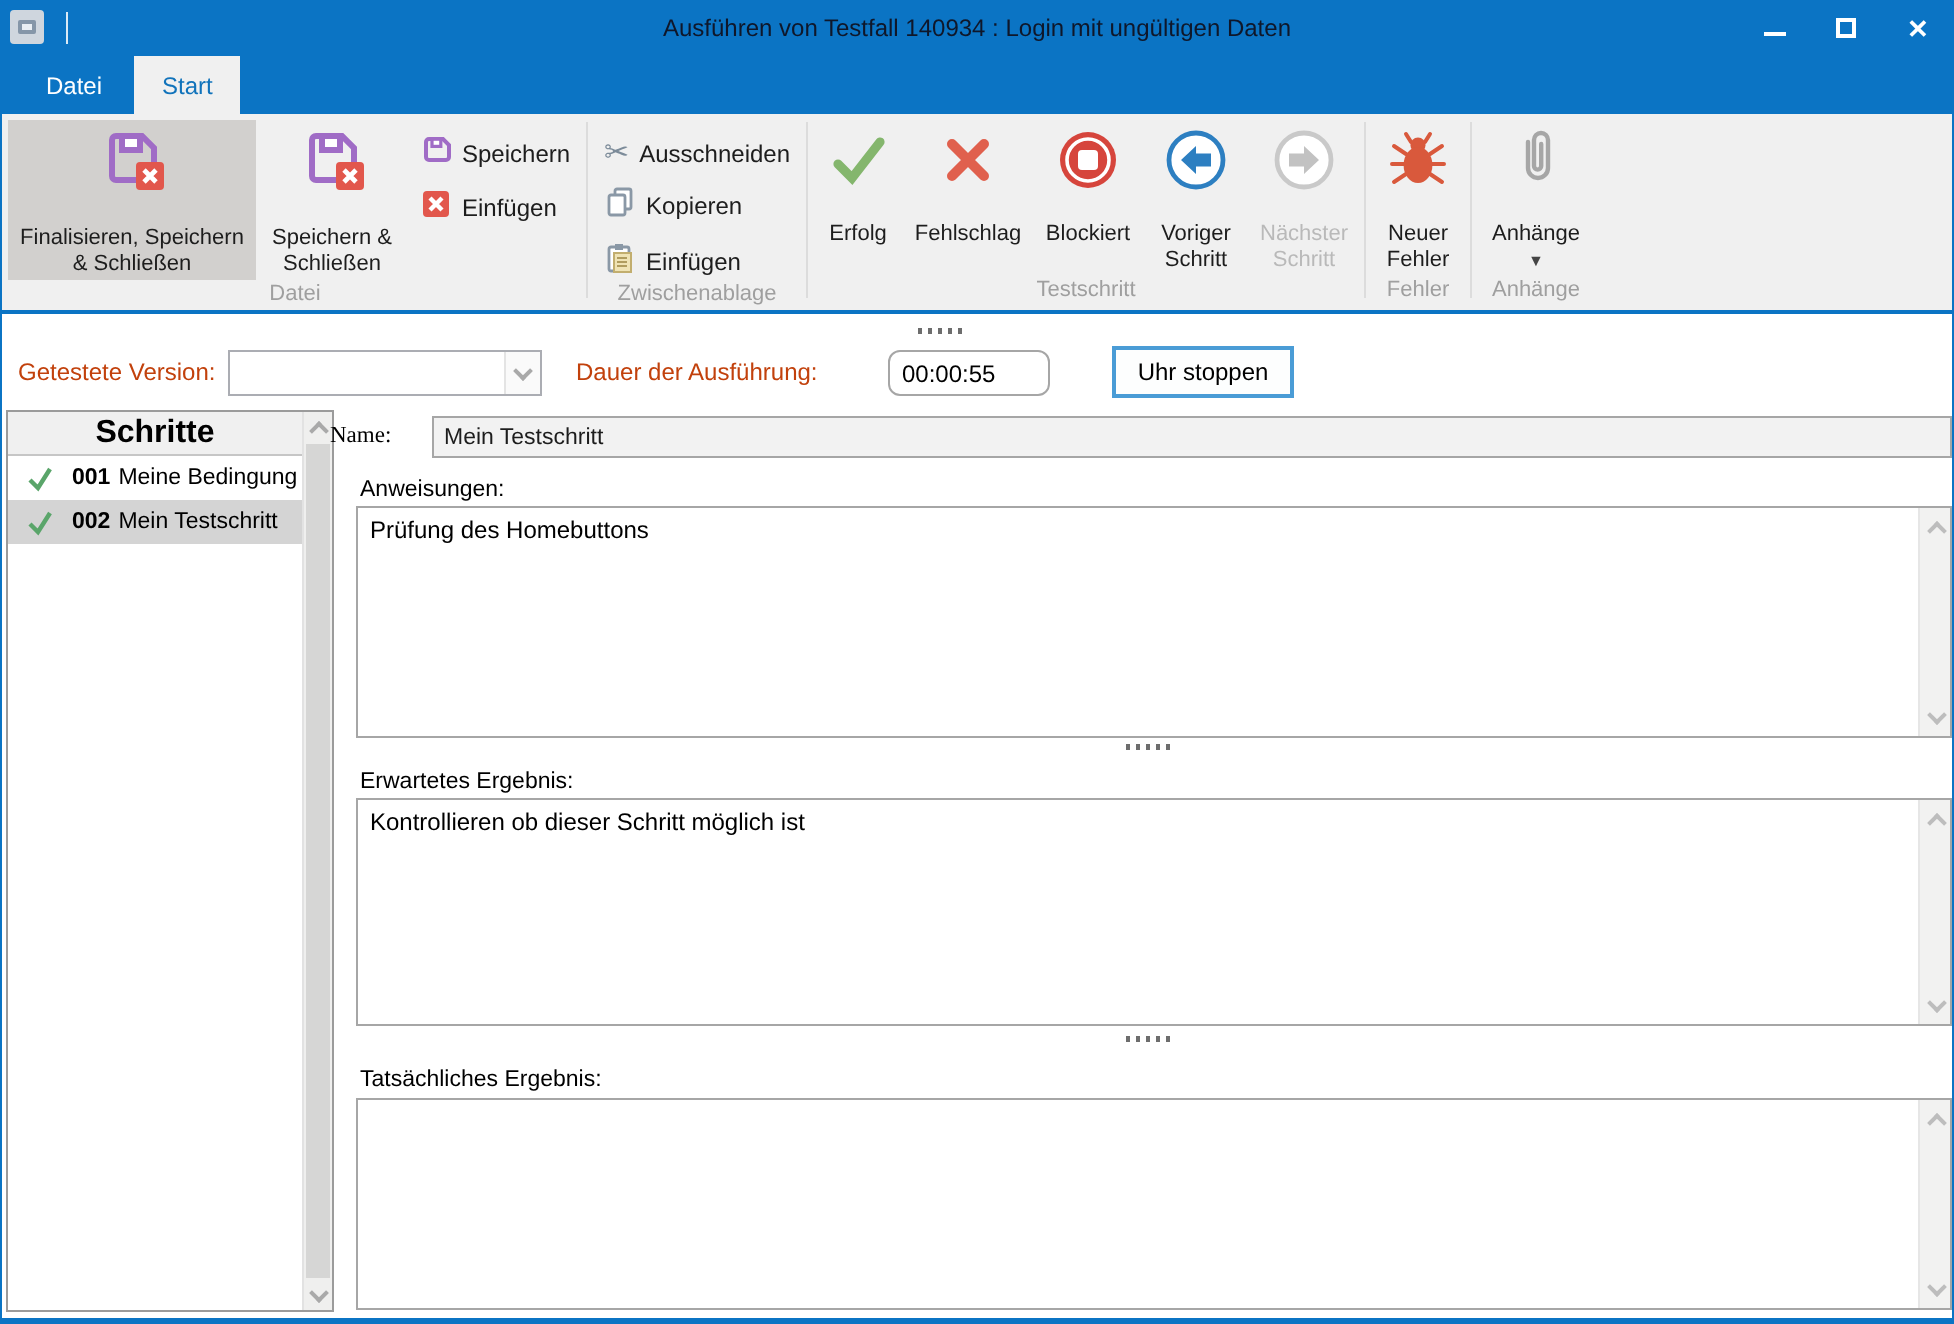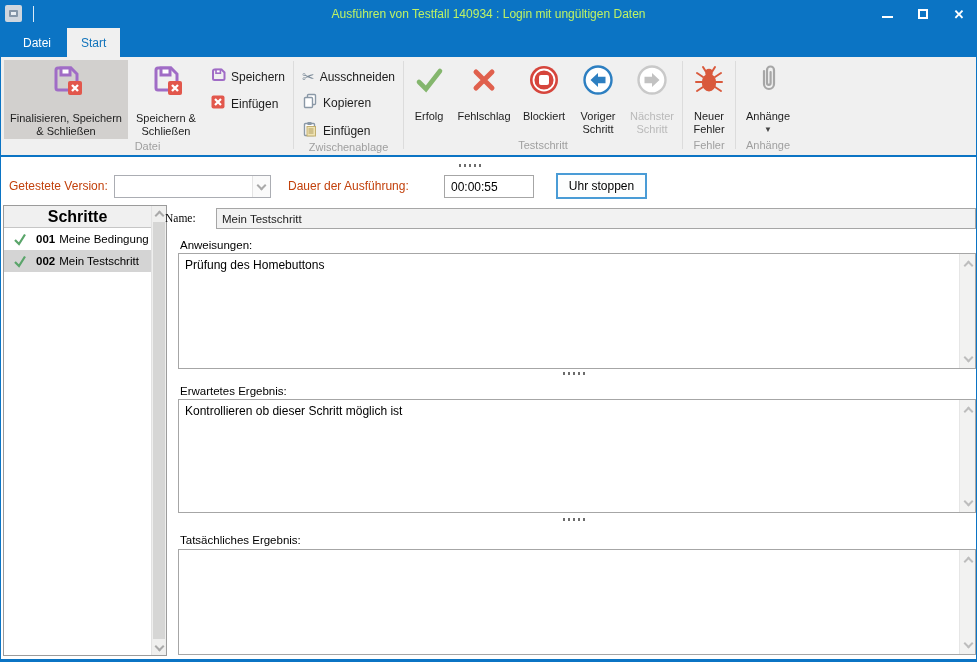--- a/index.html
+++ b/index.html
@@ -9,21 +9,21 @@
     background: #ffffff;
     border-left: 1px solid #0b74c4; border-right: 1px solid #0b74c4;
     border-bottom: 3px solid #0b74c4;
   }
   
   .titlebar { position:absolute; left:0; top:0; width:100%; height:28px; background:#0b74c4; display:flex; align-items:center; }
   .app-icon { position:absolute; left:4px; top:5px; width:17px; height:17px; background:#cfd6de; border-radius:2px;
               display:flex; align-items:center; justify-content:center; }
   .app-icon .inner { width:9px; height:7px; border:2px solid #8596a8; background:#e9eef3; border-radius:1px; }
   .qat-sep { position:absolute; left:32px; top:6px; width:1px; height:16px; background:rgba(255,255,255,.85); }
-  .title-text { flex:1; text-align:center; color:#bef264; font-size:12px; }
+  .title-text { flex:1; text-align:center; color:#0f172a; font-size:12px; }
   .win-controls { position:absolute; right:10px; top:0; height:28px; display:flex; align-items:center; gap:22px; }
   .win-btn { width:14px; height:14px; display:flex; align-items:center; justify-content:center; cursor:pointer; }
   .glyph-min { width:11px; height:2px; background:#fff; margin-top:6px; }
   .glyph-max { width:10px; height:10px; border:2px solid #fff; }
   .glyph-close { color:#fff; font-size:13px; line-height:13px; font-weight:bold; }
   
   .tabrow { position:absolute; left:0; top:28px; width:100%; height:29px; background:#0b74c4; display:flex; align-items:stretch; }
   .tab { padding:0 14px; display:flex; align-items:center; color:#ffffff; font-size:12px; cursor:pointer; margin-left:2px; }
   .tab.first { margin-left:8px; }
   .tab.active { background:#f0f0f0; color:#1173bb; }
@@ -285,21 +285,21 @@
     <div class="splitter" style="left:458px; top:5px;"></div>
 
     <div class="form-label" style="left:8px; top:16px;">Getestete Version:</div>
     <div class="combo" style="left:113px; top:16px;">
       <div class="val"></div>
       <div class="btn">
           <span class="chev down" style="margin-bottom:2px;"></span>
         </div>
     </div>
     <div class="form-label" style="left:287px; top:16px;">Dauer der Ausführung:</div>
-    <input class="textbox" style="left: 443px; top: 16px; width: 90px;" readonly="" value="00:00:55">
+    <input class="textbox" style="left: 443px; top: 16px; width: 81px; border-radius: 6px;" readonly="" value="00:00:55">
     <button class="btn-stop" style="left:555px; top:14px;">Uhr stoppen</button>
 
     <div class="steps">
       <div class="steps-header">Schritte</div>
       <div class="step-item">
         <svg width="14" height="14" viewBox="0 0 14 14">
           <path d="M2 8 l4 4 L12 2.5" fill="none" stroke="#5aa56a" stroke-width="2.2"></path>
         </svg>
         <span class="num">001</span>
         <span>Meine Bedingung</span>

